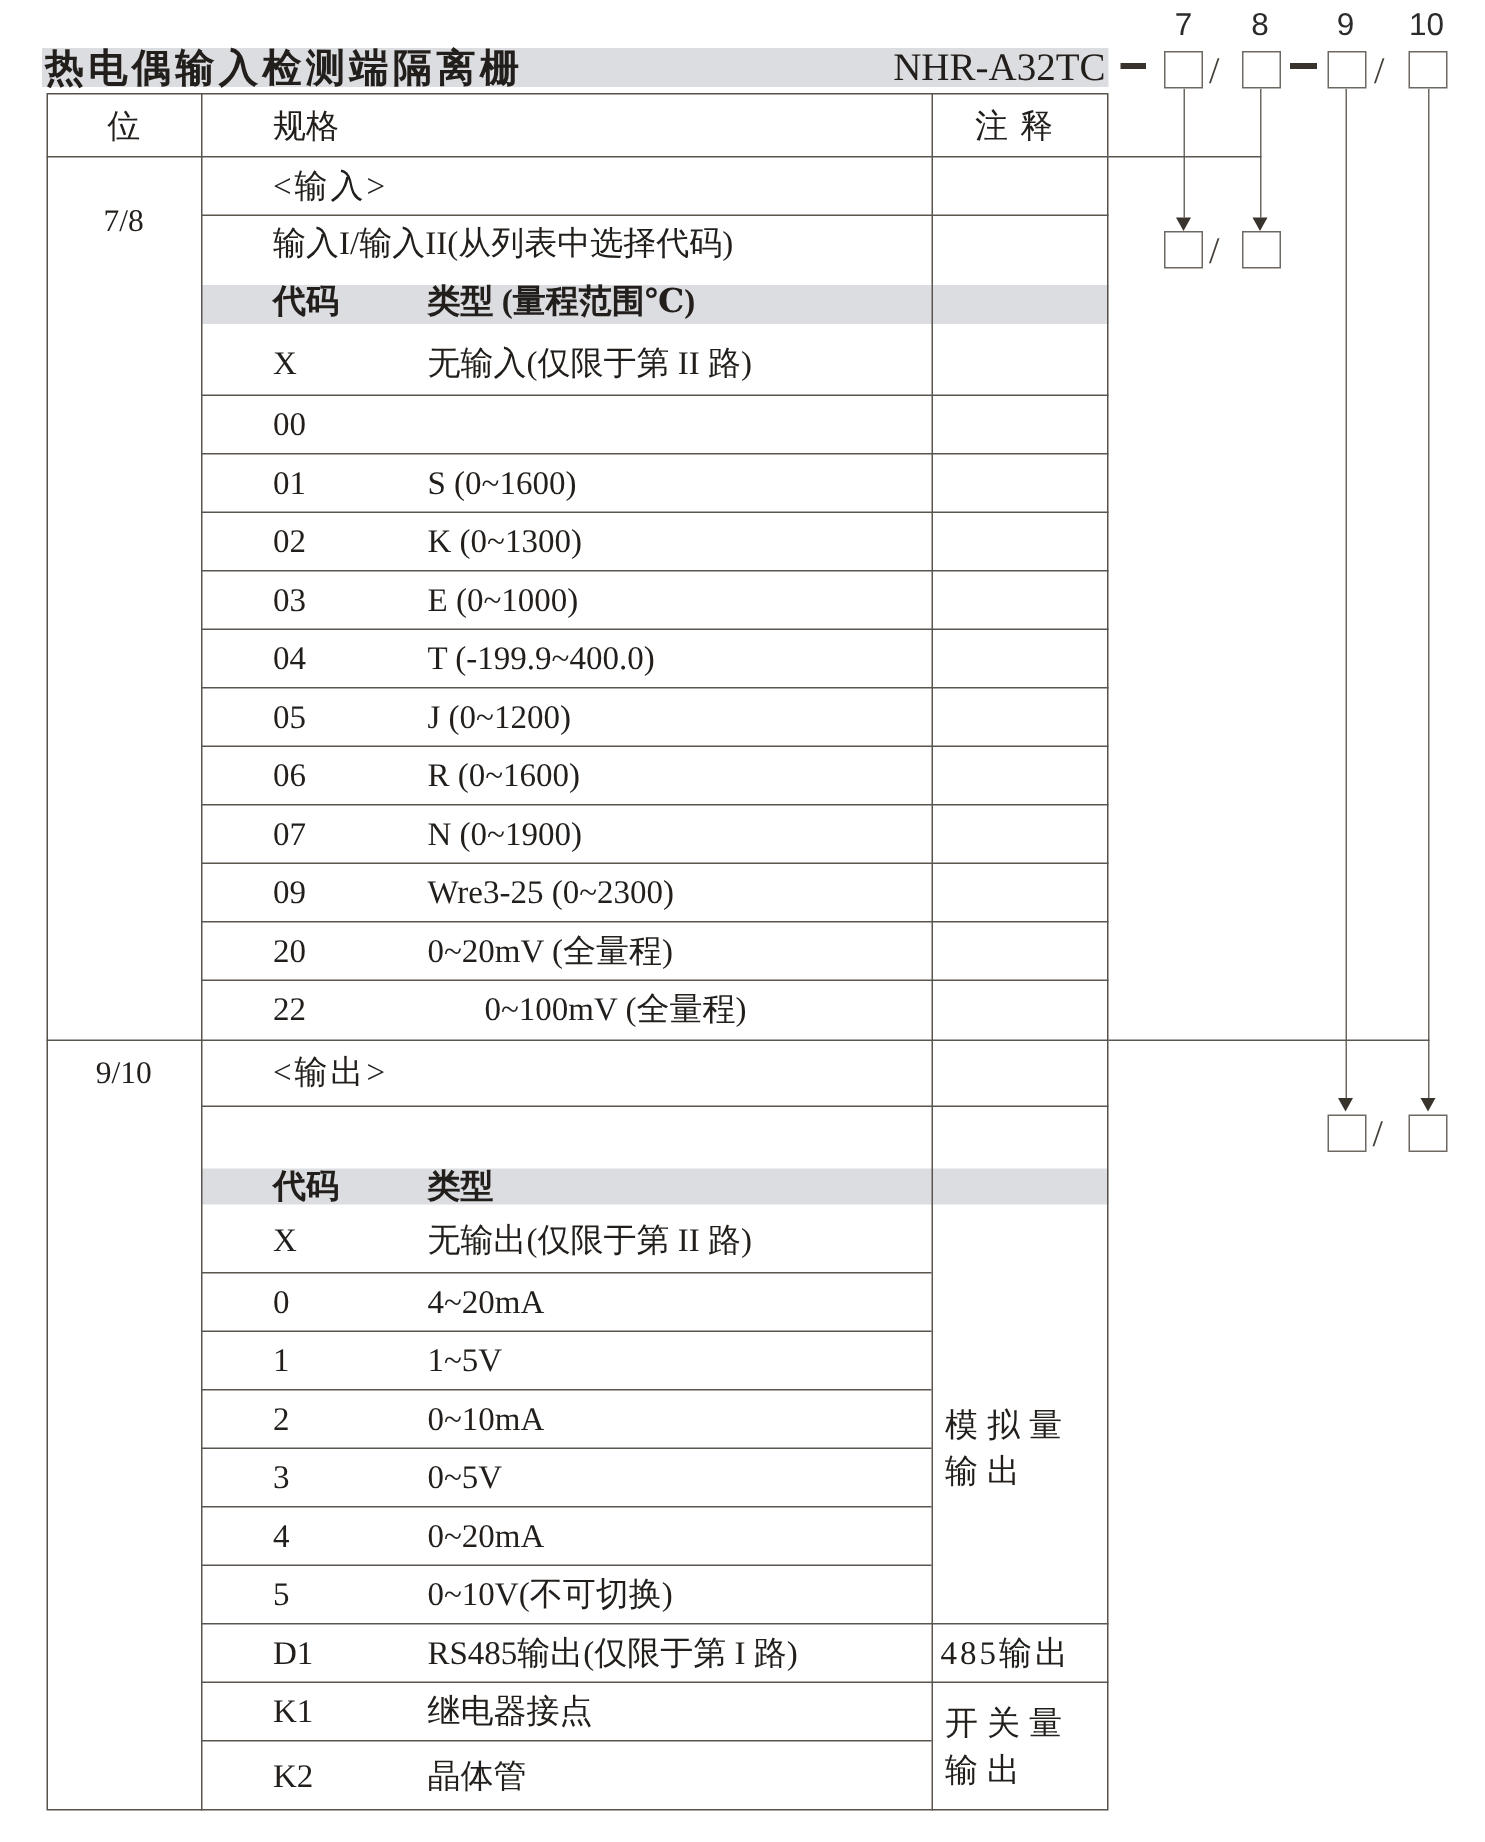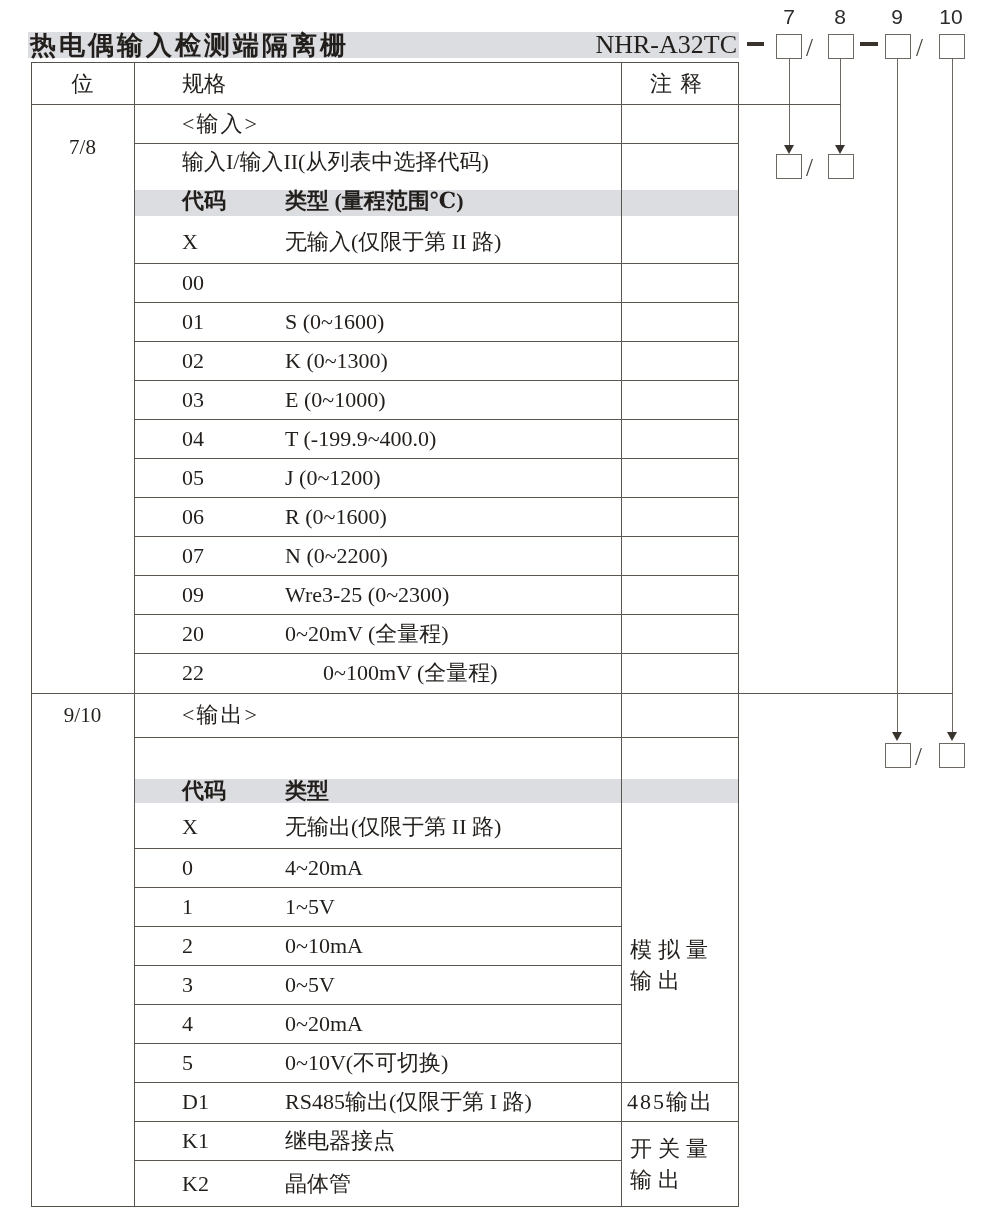--- a/index.html
+++ b/index.html
@@ -181,21 +181,21 @@
   <div class="spec-row" style="top:458px;height:39px;">
     <span class="code">05</span>
     <span class="type">J (0~1200)</span>
   </div>
   <div class="spec-row" style="top:497px;height:39px;">
     <span class="code">06</span>
     <span class="type">R (0~1600)</span>
   </div>
   <div class="spec-row" style="top:536px;height:39px;">
     <span class="code">07</span>
-    <span class="type">N (0~2200)</span>
+    <span class="type">N (0~1900)</span>
   </div>
   <div class="spec-row" style="top:575px;height:39px;">
     <span class="code">09</span>
     <span class="type">Wre3-25 (0~2300)</span>
   </div>
   <div class="spec-row" style="top:614px;height:39px;">
     <span class="code">20</span>
     <span class="type">0~20mV (全量程)</span>
   </div>
   <div class="spec-row" style="top:653px;height:40px;gap:38px;">

